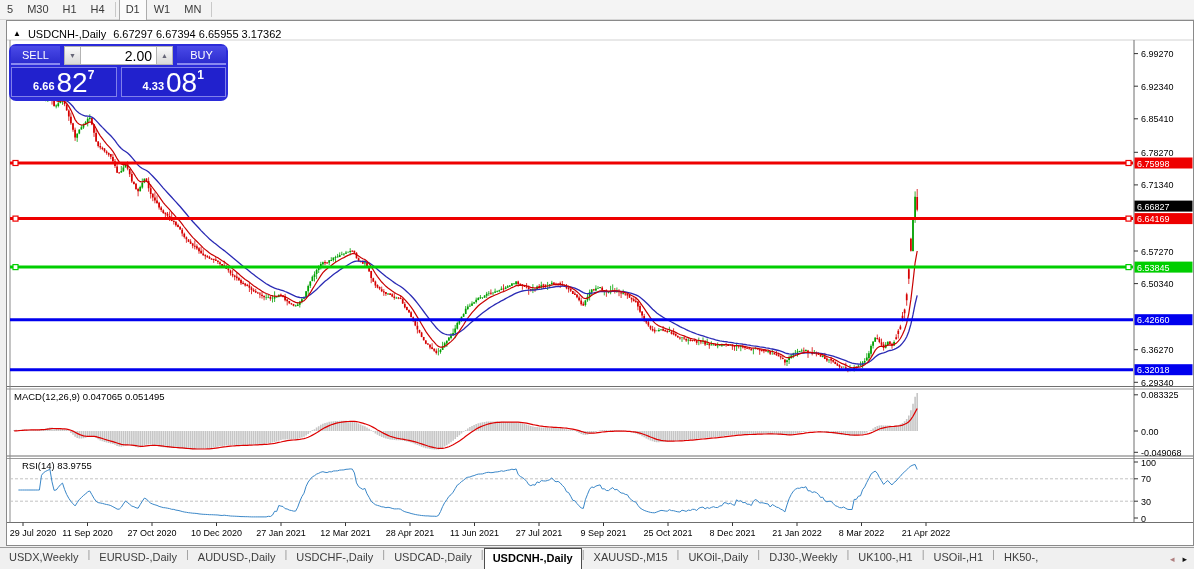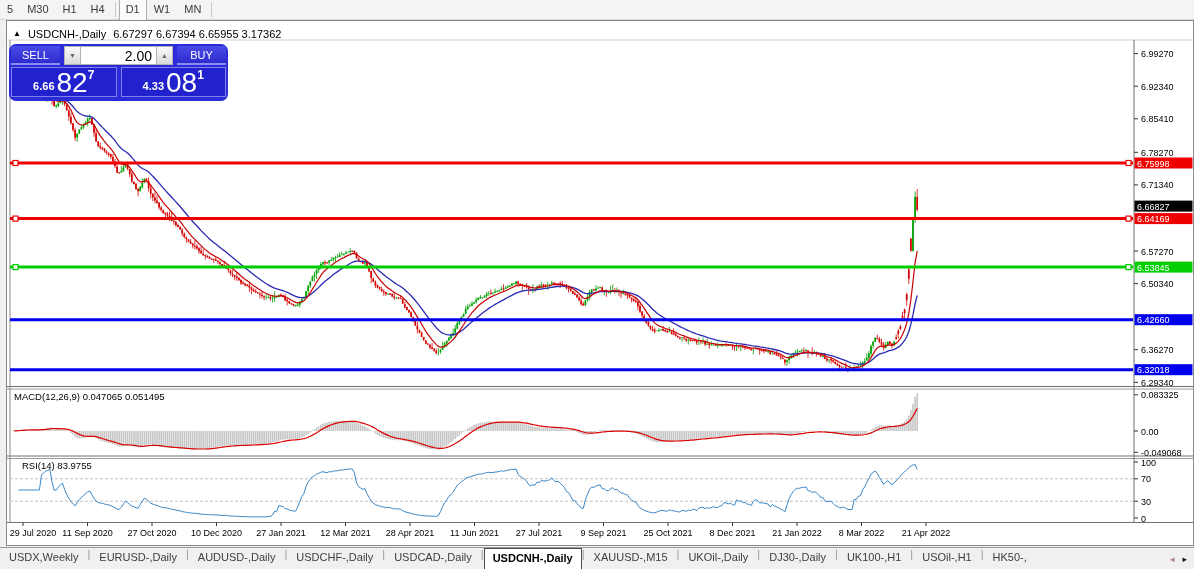--- a/index.html
+++ b/index.html
@@ -227,21 +227,21 @@
     <span class="tab">USDCHF-,Daily</span>
     <span class="tab-sep">|</span>
     <span class="tab">USDCAD-,Daily</span>
     <span class="tab-sep">|</span>
     <span class="tab active">USDCNH-,Daily</span>
     <span class="tab-sep">|</span>
     <span class="tab">XAUUSD-,M15</span>
     <span class="tab-sep">|</span>
     <span class="tab">UKOil-,Daily</span>
     <span class="tab-sep">|</span>
-    <span class="tab">DJ30-,Daily</span>
+    <span class="tab">DJ30-,Weekly</span>
     <span class="tab-sep">|</span>
     <span class="tab">UK100-,H1</span>
     <span class="tab-sep">|</span>
     <span class="tab">USOil-,H1</span>
     <span class="tab-sep">|</span>
     <span class="tab">HK50-,</span>
     <span class="tab-arrows">
       <span class="arr-left">◂</span>
       <span class="arr-right">▸</span>
     </span>

